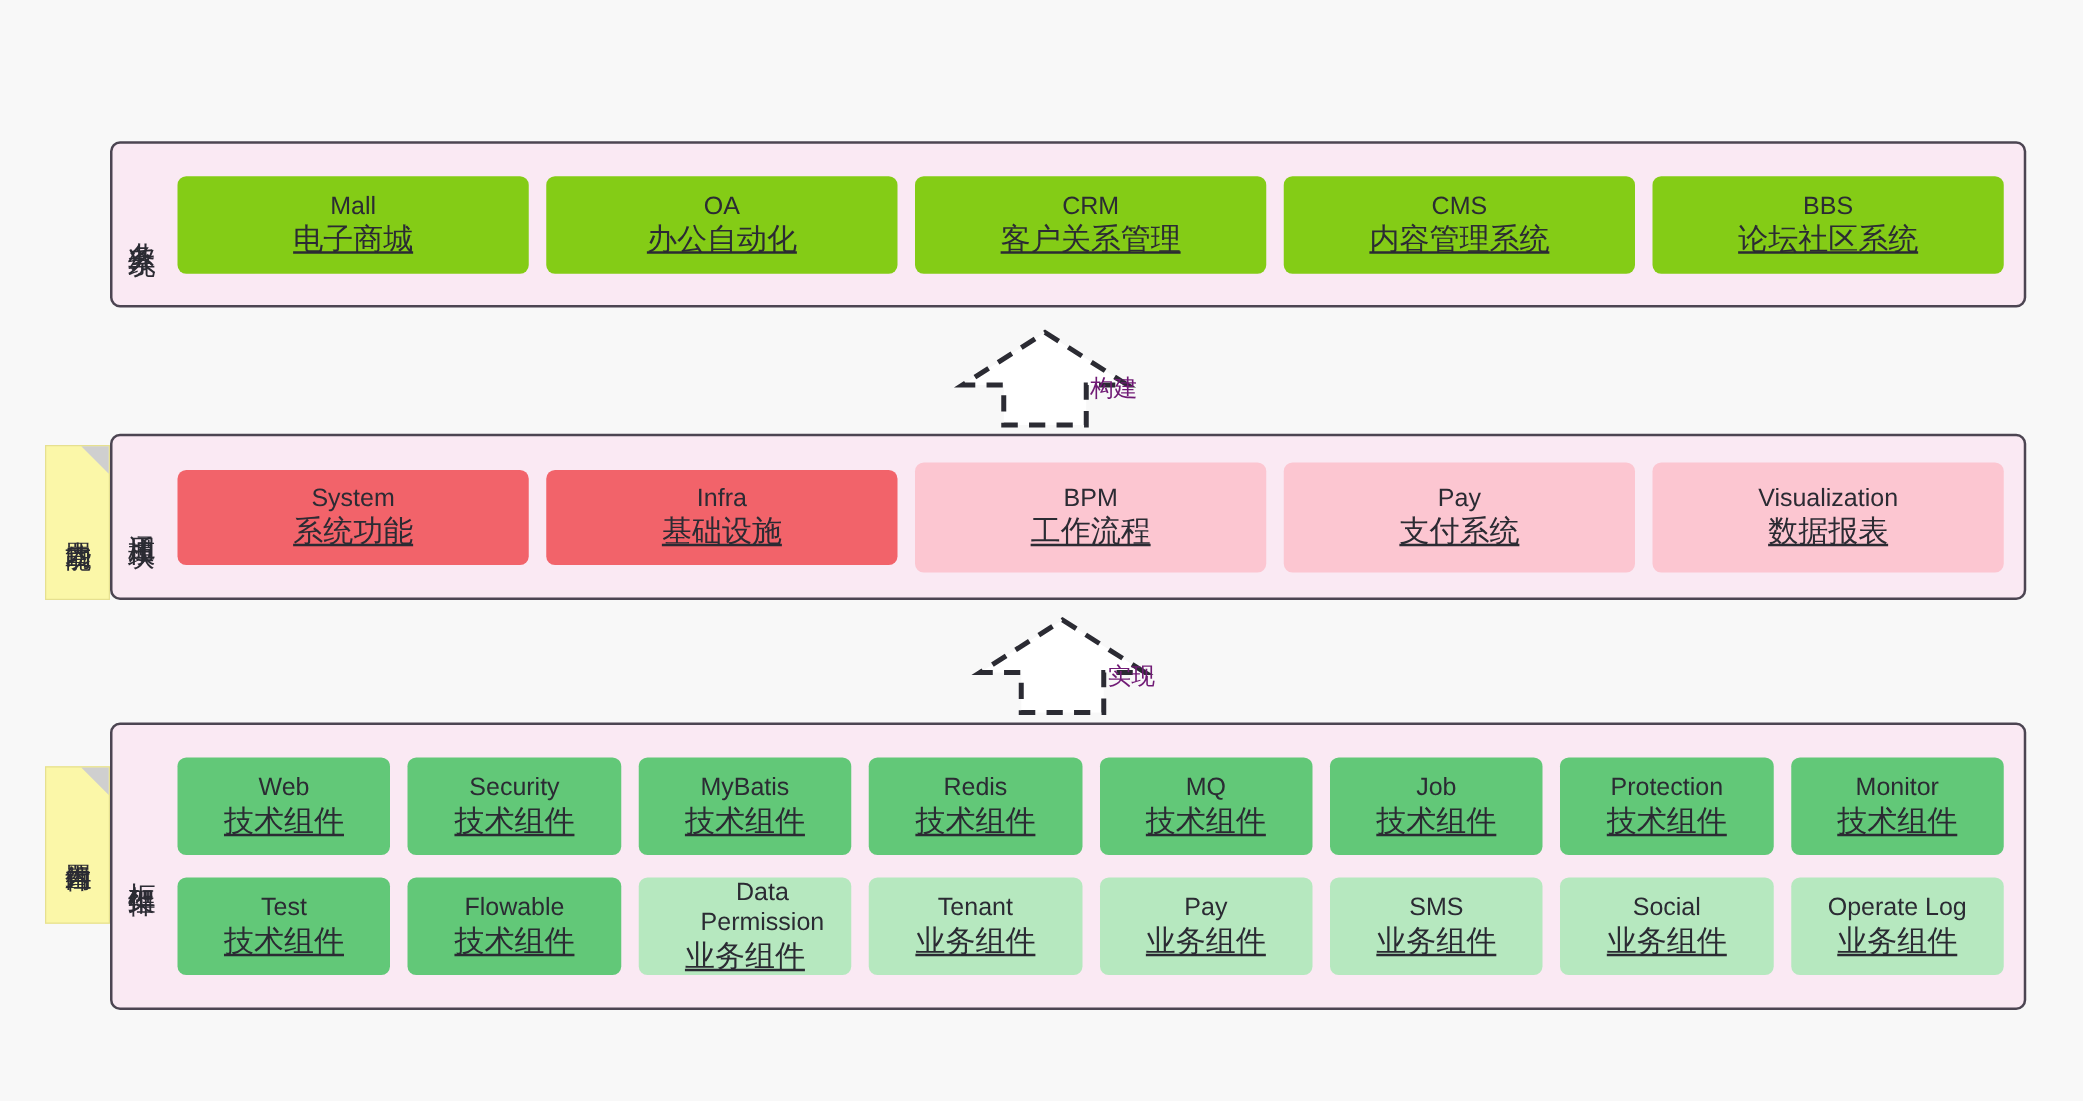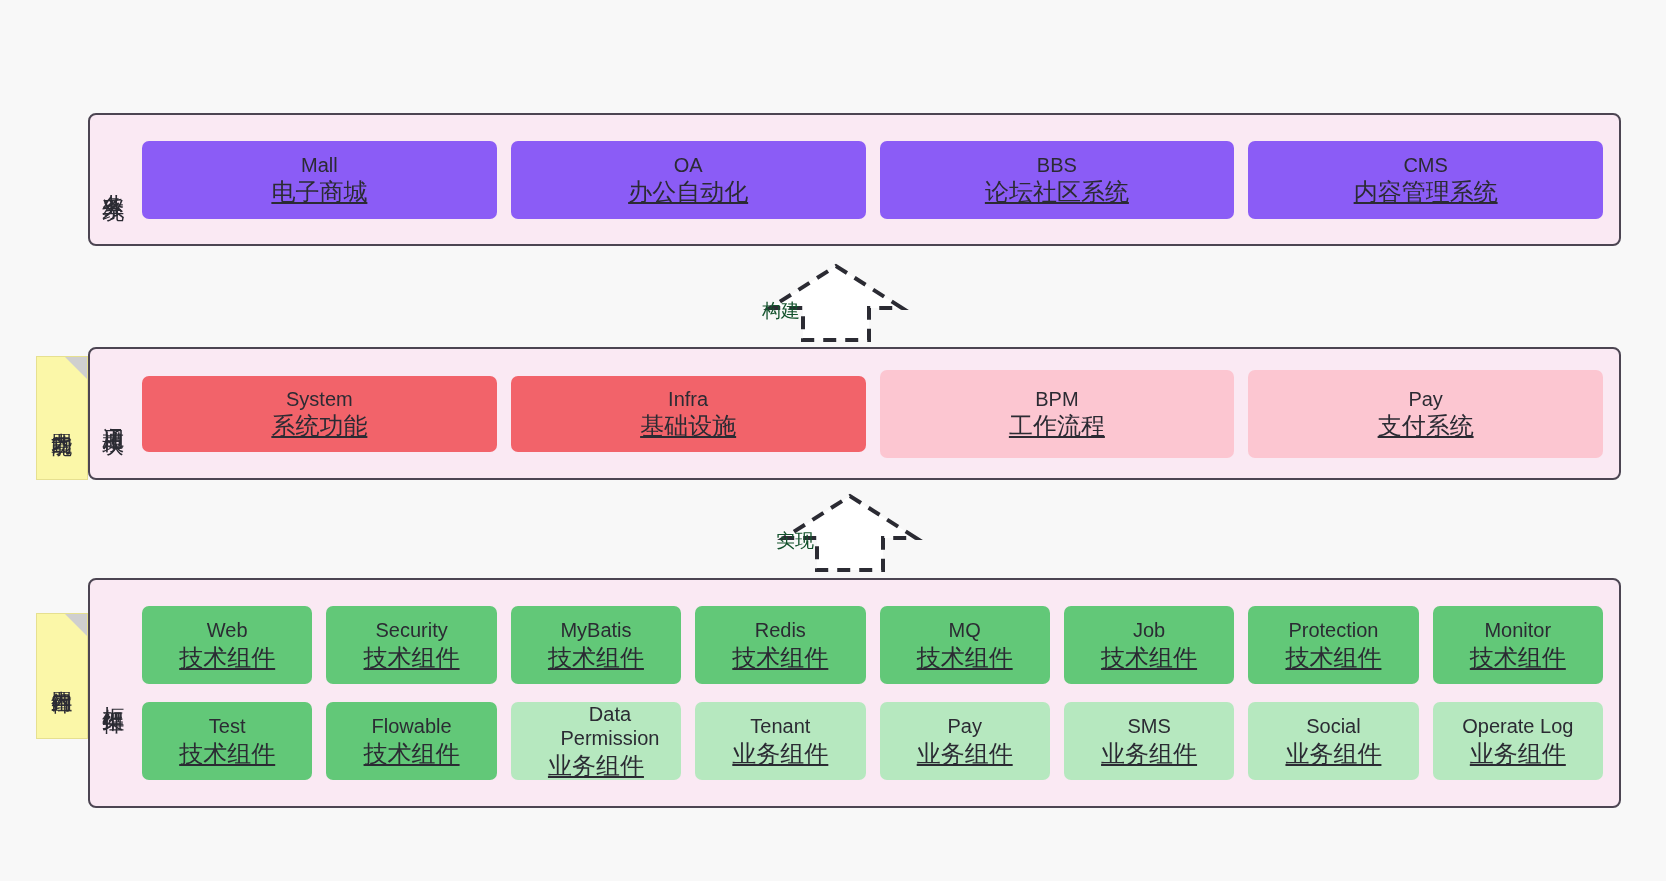--- a/index.html
+++ b/index.html
@@ -89,21 +89,21 @@
   .card .cn {
     font-size: 24px;
     white-space: nowrap;
     text-decoration: underline;
   }
   .card.wrap .en {
     white-space: normal;
     margin-left: 28px;
   }
 
-  .card-blue   { background: #8b5cf6; height: 78px; }
+  .card-blue   { background: #84cc16; height: 78px; }
   .card-red    { background: #f2636a; height: 76px; }
   .card-pink   { background: #fcc6d1; height: 88px; }
   .card-green  { background: #62c878; height: 78px; }
   .card-mint   { background: #b6e8bf; height: 78px; }
 
   
   .note {
     position: absolute;
     box-sizing: border-box;
     background: #fbf7a8;
@@ -134,23 +134,23 @@
   .arrow {
     position: absolute;
     z-index: 4;
   }
   .arrow svg { display: block; }
   .arrow-label {
     position: absolute;
     left: 0;
     top: 0;
     width: 100%;
-    text-align: left;
+    text-align: right;
     font-size: 19px;
-    color: #14532d;
+    color: #701a75;
     pointer-events: none;
   }
 </style>
 </head>
 <body>
 
 <div class="canvas">
 
   <div class="layer" style="left:88px; top:113px; width:1533px; height:133px;">
     <div class="layer-title">业务系统</div>
@@ -158,26 +158,30 @@
 
       <div class="card card-blue">
         <span class="en">Mall</span>
         <span class="cn">电子商城</span>
       </div>
       <div class="card card-blue">
         <span class="en">OA</span>
         <span class="cn">办公自动化</span>
       </div>
       <div class="card card-blue">
+        <span class="en">CRM</span>
+        <span class="cn">客户关系管理</span>
+      </div>
+      <div class="card card-blue">
+        <span class="en">CMS</span>
+        <span class="cn">内容管理系统</span>
+      </div>
+      <div class="card card-blue">
         <span class="en">BBS</span>
         <span class="cn">论坛社区系统</span>
-      </div>
-      <div class="card card-blue">
-        <span class="en">CMS</span>
-        <span class="cn">内容管理系统</span>
       </div>
 
     </div>
   </div>
 
   <div class="arrow" style="left:762px; top:262px; width:148px; height:82px;">
     <svg width="148" height="82" viewBox="0 0 148 82" aria-hidden="true">
       <path d="M 74 4 L 140 46 L 107 46 L 107 78 L 41 78 L 41 46 L 8 46 Z" fill="#ffffff" stroke="#2b2b33" stroke-width="4" stroke-dasharray="13 9" stroke-linejoin="miter"></path>
     </svg>
     <div class="arrow-label" style="top:36px;">构建</div>
@@ -201,20 +205,24 @@
         <span class="cn">基础设施</span>
       </div>
       <div class="card card-pink">
         <span class="en">BPM</span>
         <span class="cn">工作流程</span>
       </div>
       <div class="card card-pink">
         <span class="en">Pay</span>
         <span class="cn">支付系统</span>
       </div>
+      <div class="card card-pink">
+        <span class="en">Visualization</span>
+        <span class="cn">数据报表</span>
+      </div>
 
     </div>
   </div>
 
   <div class="arrow" style="left:776px; top:492px; width:148px; height:82px;">
     <svg width="148" height="82" viewBox="0 0 148 82" aria-hidden="true">
       <path d="M 74 4 L 140 46 L 107 46 L 107 78 L 41 78 L 41 46 L 8 46 Z" fill="#ffffff" stroke="#2b2b33" stroke-width="4" stroke-dasharray="13 9" stroke-linejoin="miter"></path>
     </svg>
     <div class="arrow-label" style="top:36px;">实现</div>
   </div>

